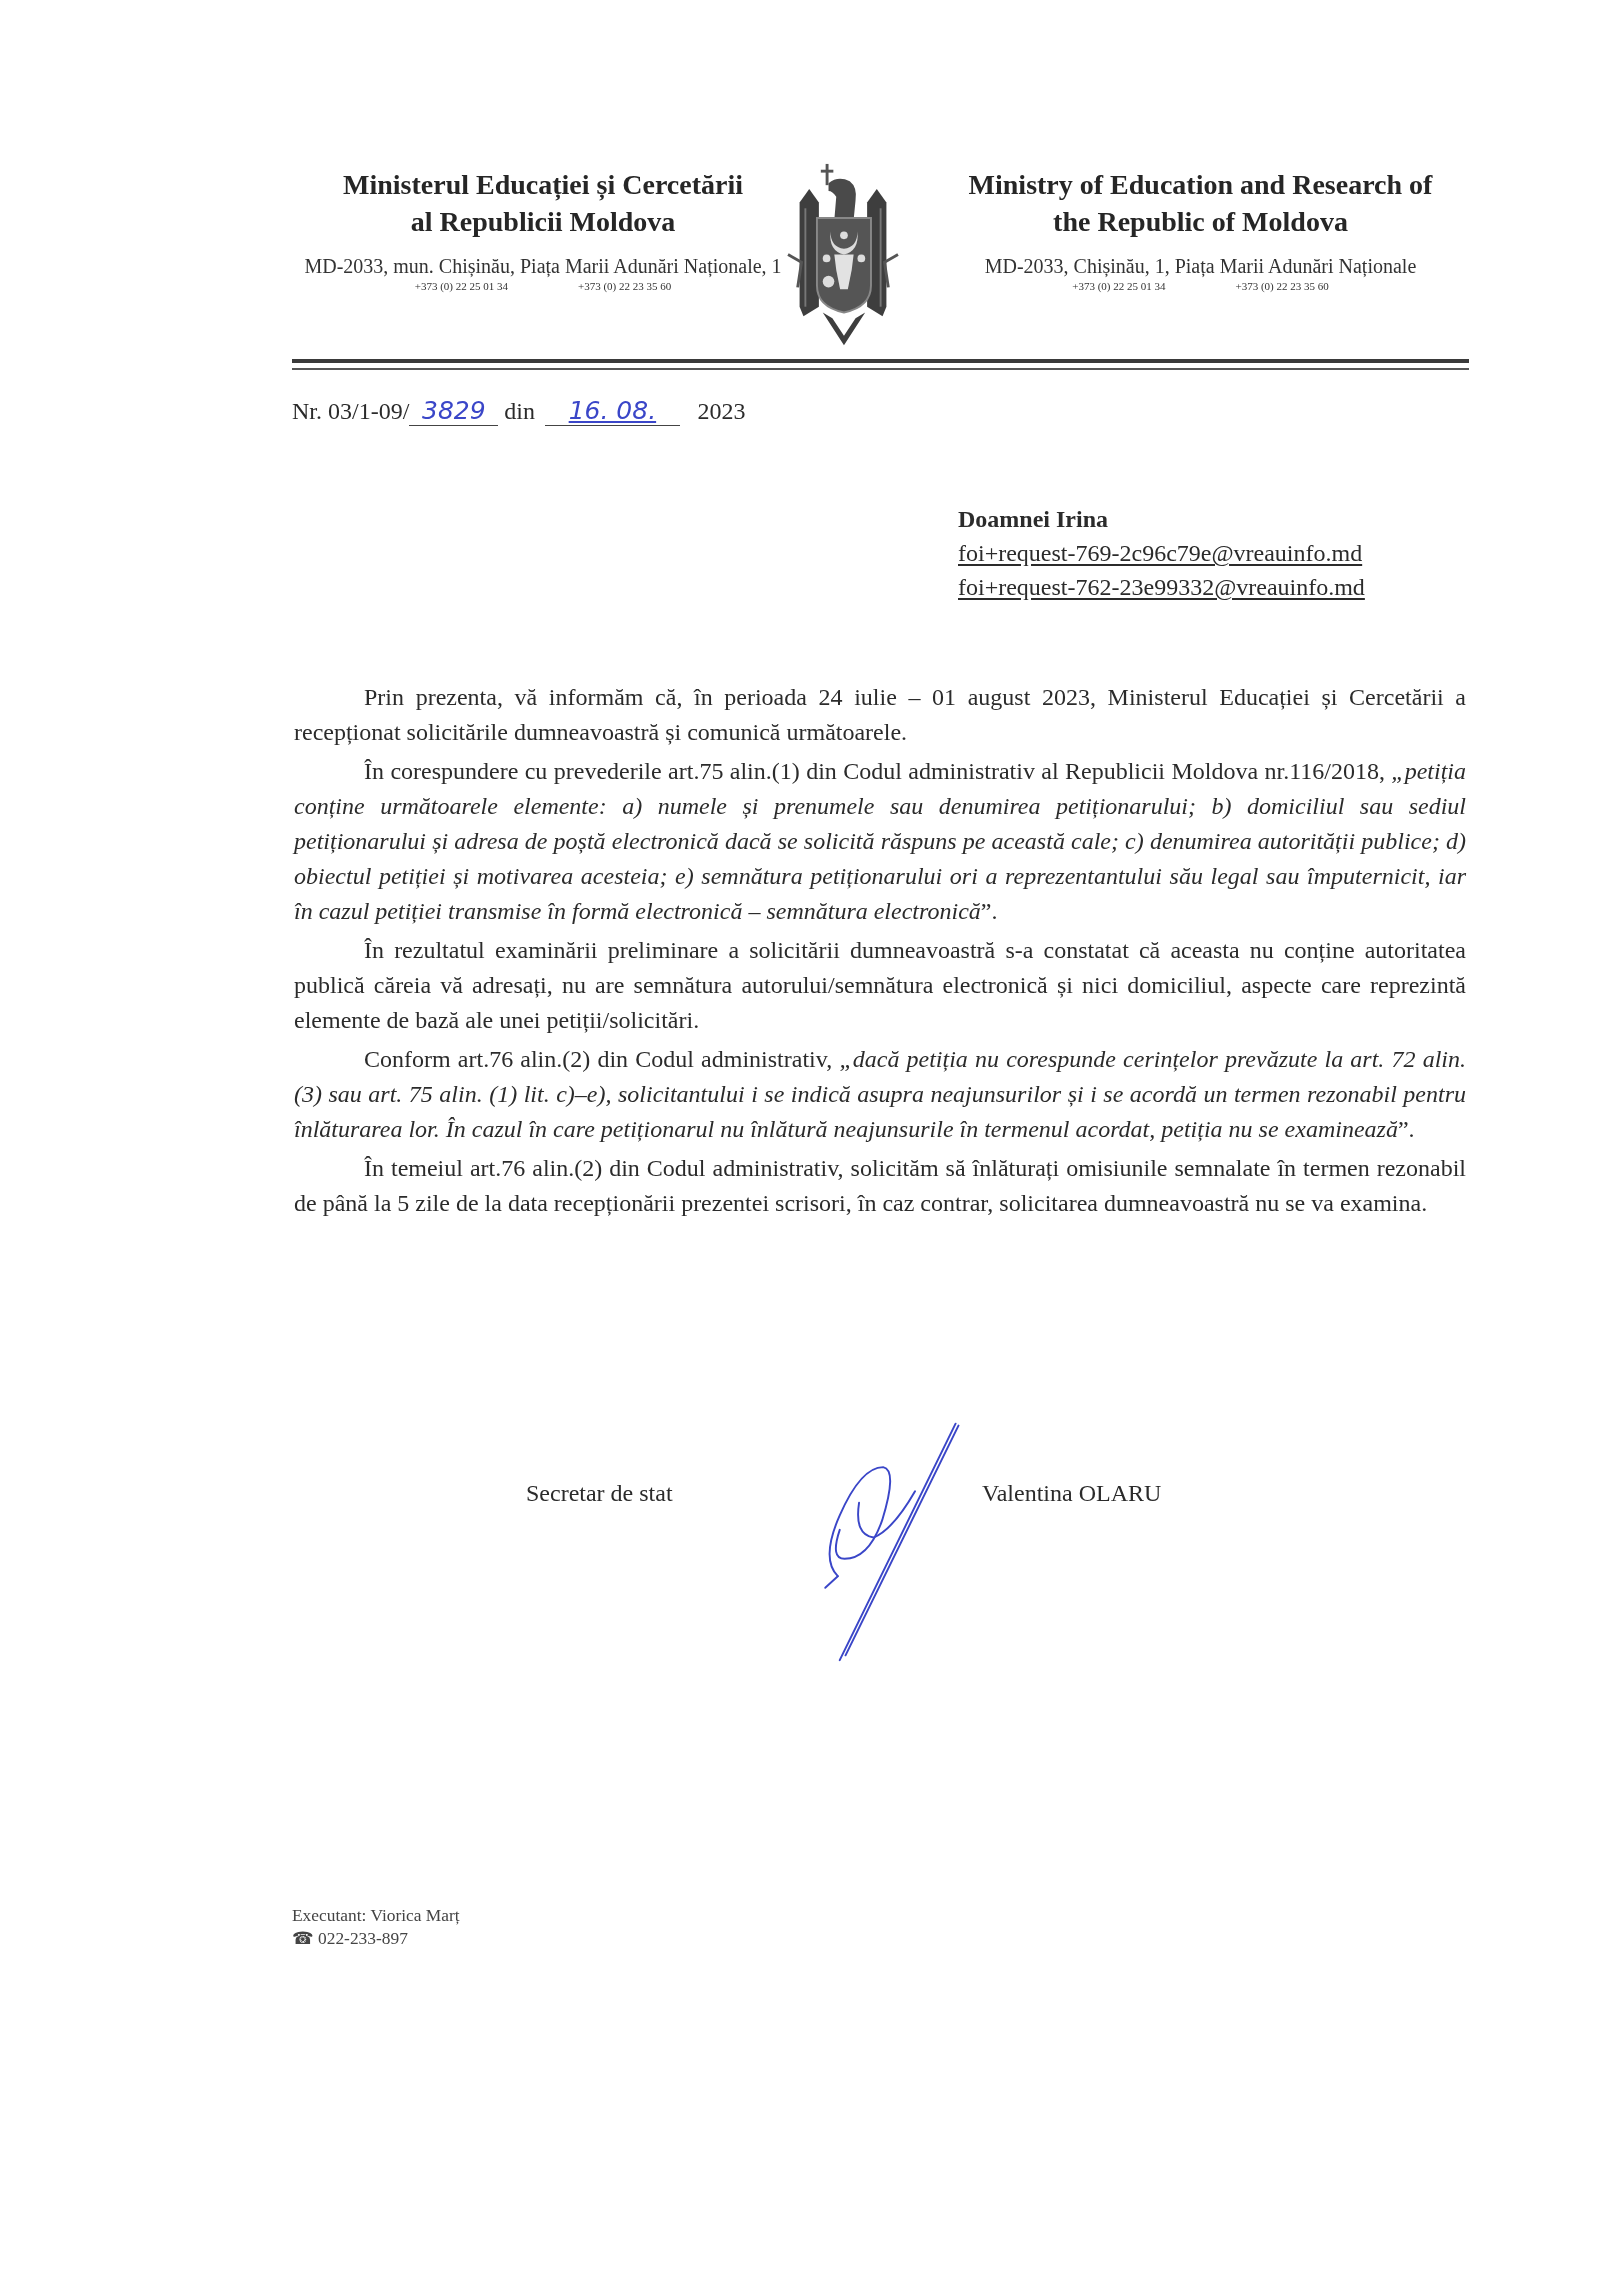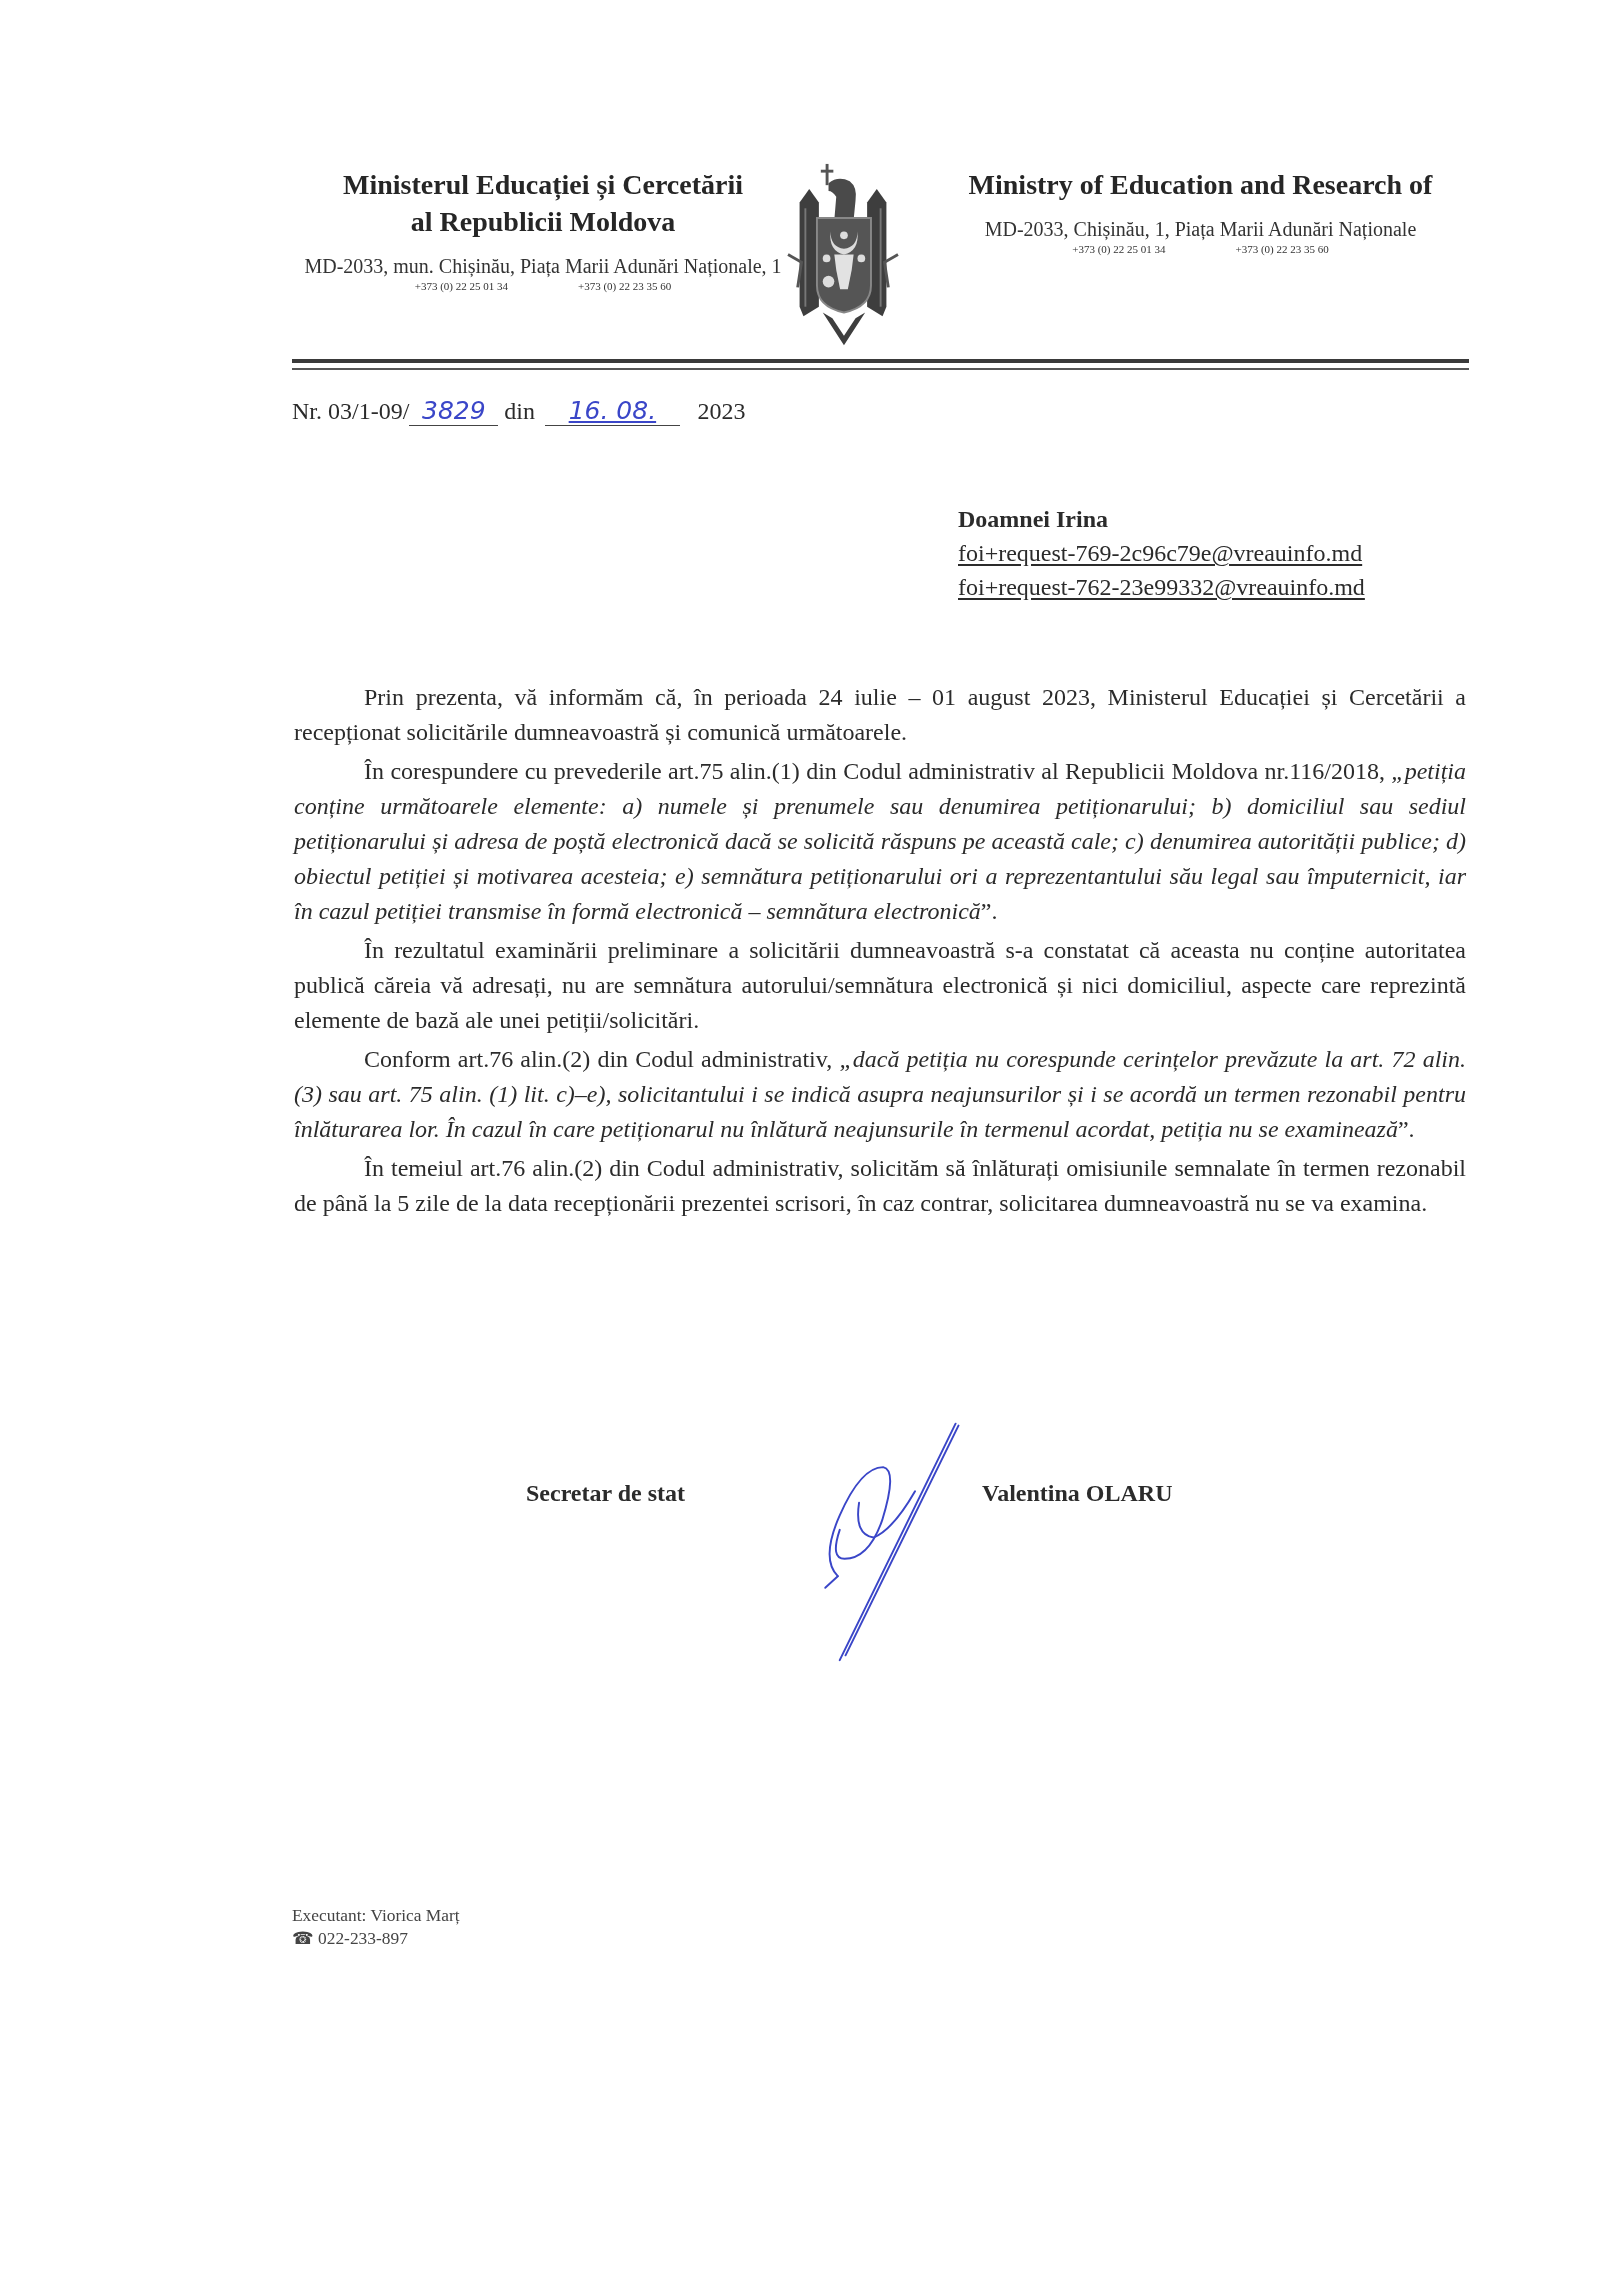--- a/index.html
+++ b/index.html
@@ -14,21 +14,21 @@
   .ref { left: 292px; top: 396px; font-size: 24px; white-space: nowrap; }
   .ref .hand { display: inline-block; border-bottom: 1.4px solid #444; color: #3a46c8;
                font-family: "DejaVu Sans", sans-serif; font-style: italic; font-size: 25px;
                text-align: center; line-height: 29px; }
   .recipient { left: 958px; top: 502px; font-size: 24px; line-height: 34px; }
   .recipient .name { font-weight: bold; }
   .recipient .email { text-decoration: underline; text-underline-offset: 2.9px; }
   .body-text { left: 290px; top: 676px; width: 1180px; font-size: 24px; line-height: 35px; }
   .body-text p { margin: 4px; text-align: justify; text-indent: 70px; }
   .body-text i { font-style: italic; }
-  .sig-label { font-weight: bold; font-size: 24px; }
+  .sig-label { font-weight: normal; font-size: 24px; }
   .footer { left: 292px; top: 1904px; font-size: 17.4px; line-height: 23px; color: #444; }
 </style>
 </head>
 <body>
 
 <div class="abs" style="left:292px; top:166px; width:502px;">
   <div class="hdr-title">Ministerul Educației și Cercetării</div>
   <div class="hdr-title">al Republicii Moldova</div>
   <div class="hdr-addr" style="margin-top:11.6px;">MD-2033, mun. Chișinău, Piața Marii Adunări Naționale, 1</div>
   <div class="hdr-phones">
@@ -64,20 +64,21 @@
 
     <path d="M44 156 L66 190 L88 156 L78 162 L66 180 L54 162 Z" fill="#3e3e3e"></path>
 
     <path d="M8 96 L22 104 L18 130" stroke="#555" stroke-width="3" fill="none"></path>
     <path d="M122 96 L108 104 L112 130" stroke="#555" stroke-width="3" fill="none"></path>
   </svg>
 </div>
 
 <div class="abs" style="left:940px; top:166px; width:521px;">
   <div class="hdr-title">Ministry of Education and Research of</div>
+  <div class="hdr-title">the Republic of Moldova</div>
   <div class="hdr-addr" style="margin-top:11.6px;">MD-2033, Chișinău, 1, Piața Marii Adunări Naționale</div>
   <div class="hdr-phones">
     <span>+373 (0) 22 25 01 34</span>
     <span>+373 (0) 22 23 35 60</span>
   </div>
 </div>
 
 <div class="abs rule-thick"></div>
 <div class="abs rule-thin"></div>
 

